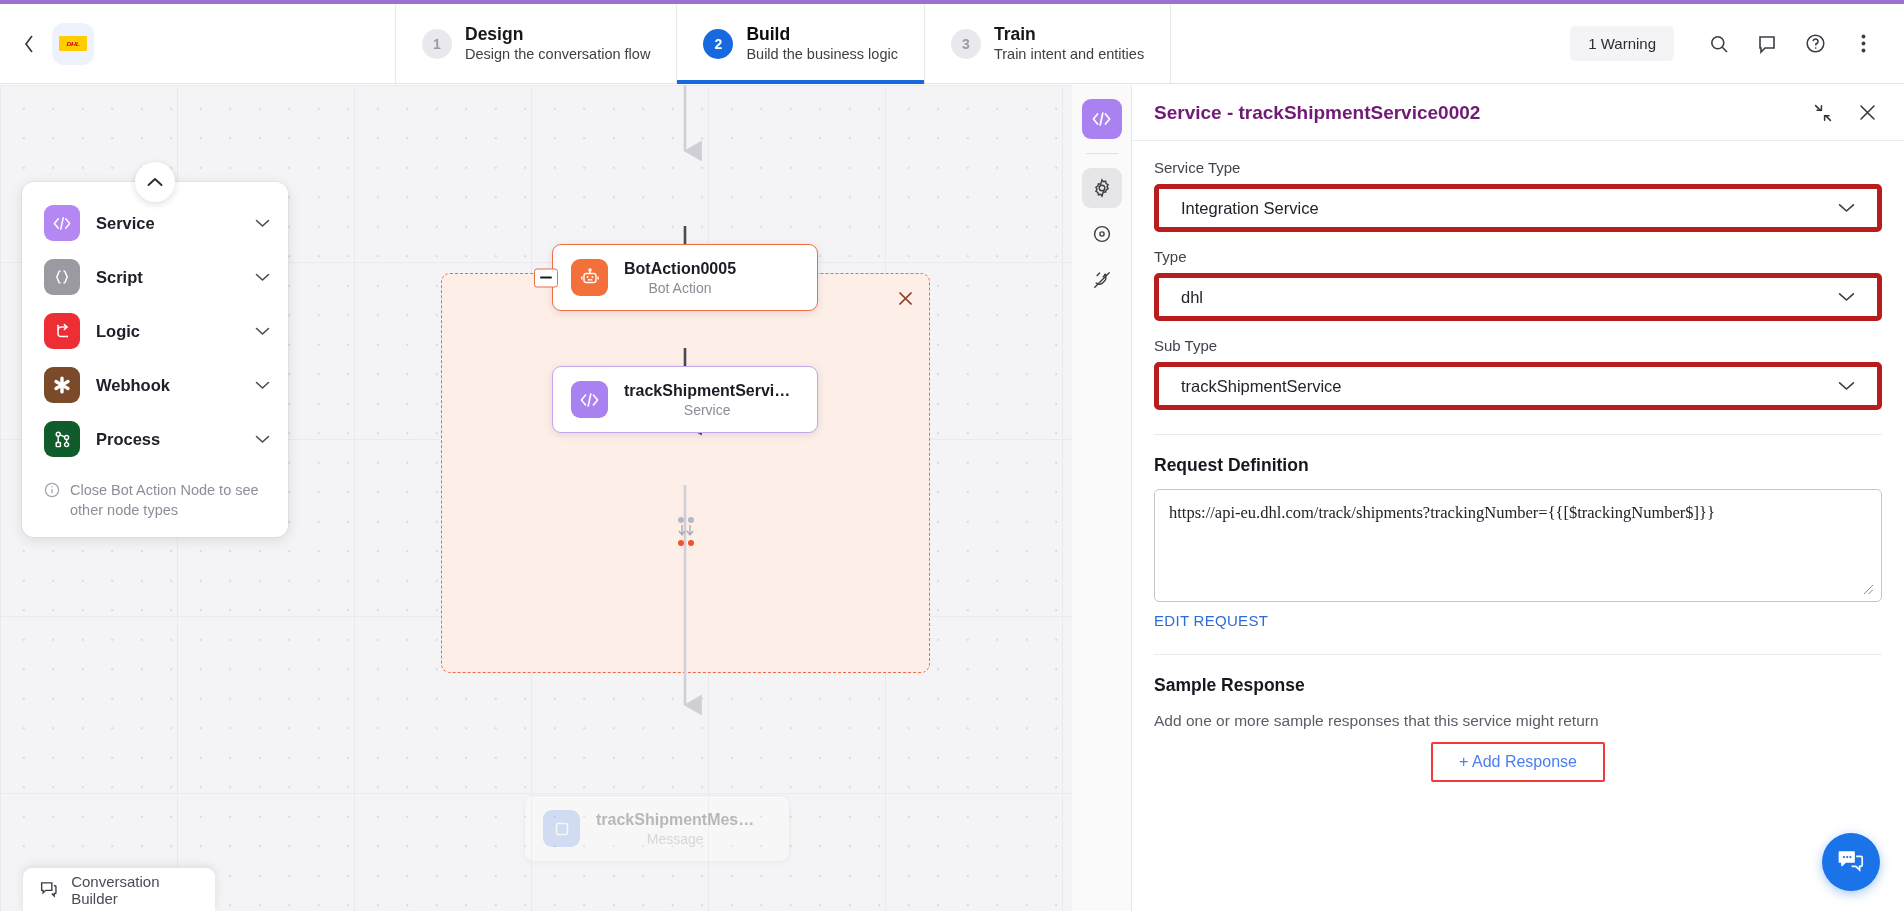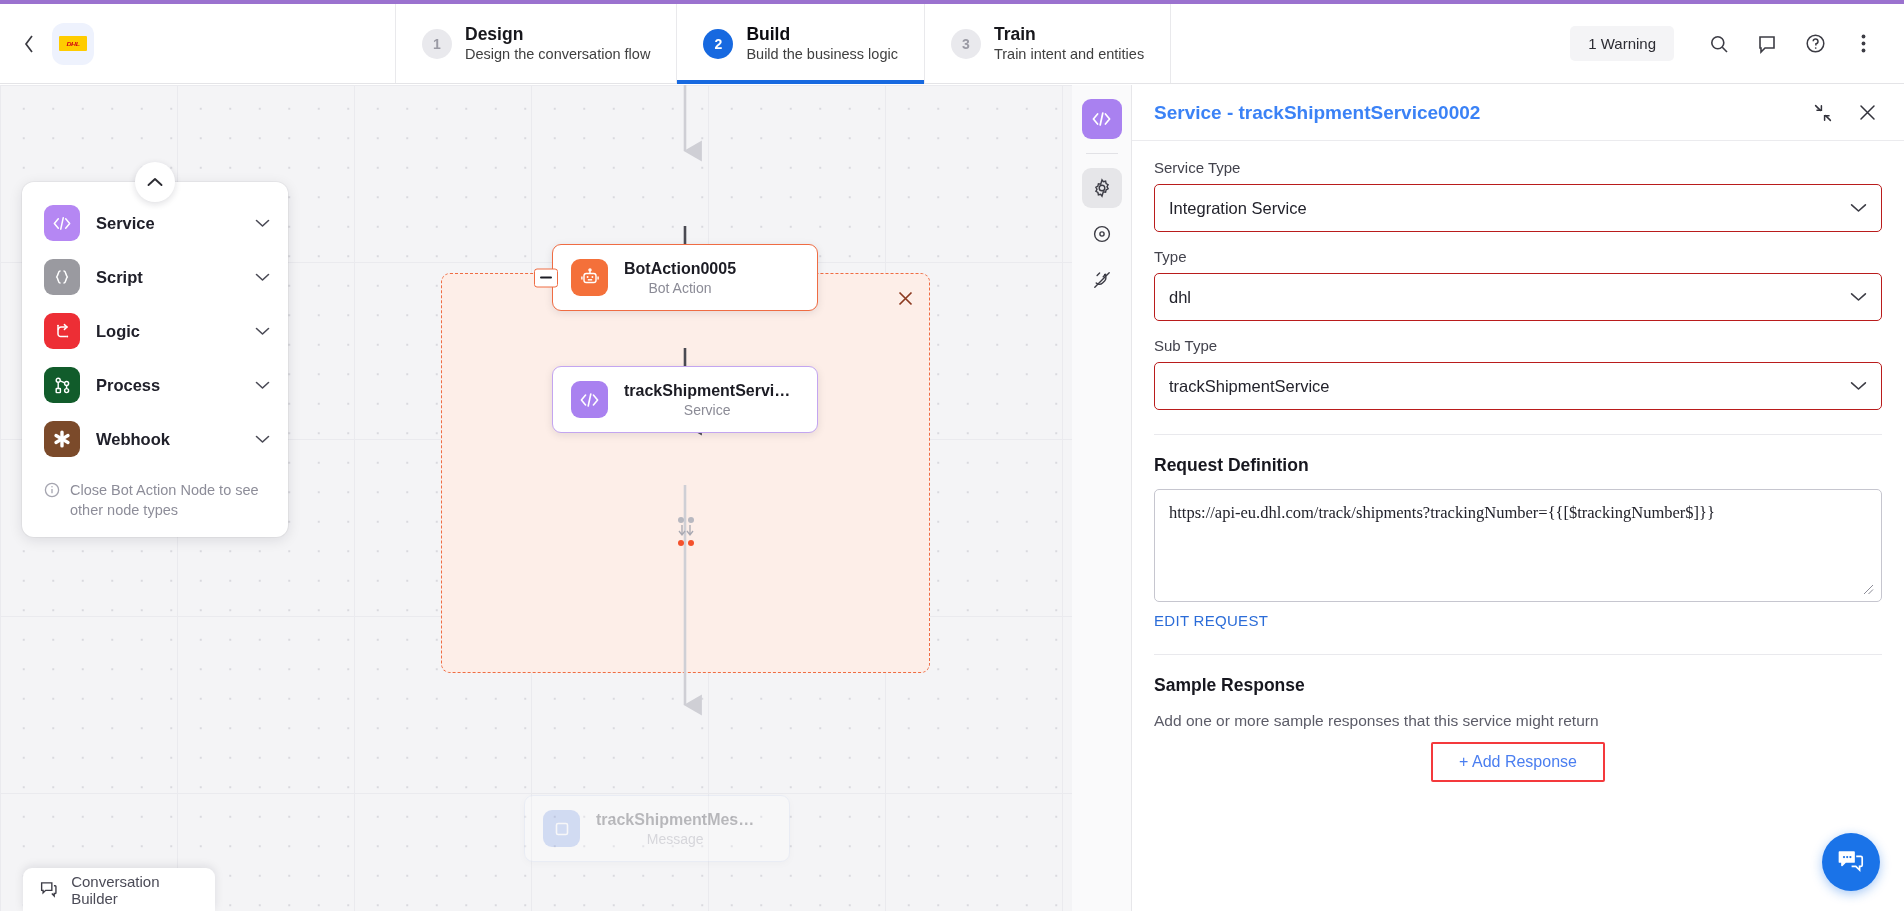--- a/index.html
+++ b/index.html
@@ -214,32 +214,32 @@
   .rail-sep { width: 32px; height: 1px; background: #e2e2e6; margin: 8px 0 14px 0; }
 
   .panel {
     position: absolute; top: 85px; left: 1132px; width: 772px; height: 826px;
     background: #fff; display: flex; flex-direction: column;
   }
   .panel-head {
     height: 56px; flex: none; display: flex; align-items: center;
     padding: 0 22px 0 22px; border-bottom: 1px solid #ebebee;
   }
-  .panel-title { font-size: 19px; font-weight: bold; color: #3b82f6; flex: 1; }
+  .panel-title { font-size: 19px; font-weight: bold; color: #701a75; flex: 1; }
   .panel-icon {
     width: 30px; height: 30px; display: flex; align-items: center; justify-content: center;
     color: #33333c; cursor: pointer; margin-left: 14px;
   }
   .panel-body { flex: 1; overflow-y: auto; padding: 18px 22px 30px 22px; position: relative; }
 
   .field { margin-bottom: 16px; }
   .field-label { font-size: 15px; color: #43434d; margin-bottom: 8px; display: block; }
   .select-box {
-    width: 100%; height: 48px; border: 1px solid #b91c1c; border-radius: 5px;
-    display: flex; align-items: center; padding: 0 14px; cursor: pointer; background: #fff;
+    width: 100%; height: 48px; border: 5px solid #b91c1c; border-radius: 5px;
+    display: flex; align-items: center; padding: 0 22px; cursor: pointer; background: #fff;
   }
   .select-val { flex: 1; font-size: 16.5px; color: #23232c; }
   .select-chev { color: #3b3b44; display: flex; }
 
   .divider { height: 1px; background: #e9e9ed; margin: 24px 0 20px 0; }
   .sec-title { font-size: 17.5px; font-weight: bold; color: #17171f; margin-bottom: 13px; }
   .req-box {
     width: 100%; height: 113px; border: 1px solid #c6c6cf; border-radius: 5px;
     padding: 11px 14px; font-size: 16.5px; color: #23232c; line-height: 1.45;
     position: relative; background: #fff; word-break: break-word;
@@ -476,40 +476,20 @@
         <div class="pal-ico" style="background:#ed2e35">
           <svg width="19" height="19" viewBox="0 0 19 19" fill="none" stroke="#fff" stroke-width="1.5" stroke-linecap="round" stroke-linejoin="round">
             <path d="M5 5 V12 a2.6 2.6 0 0 0 2.6 2.6 H13"></path>
             <path d="M14 5 H8 a2.6 2.6 0 0 0-2.6 2.6"></path>
             <path d="M11.4 2.6 L14 5 L11.4 7.4"></path>
             <circle cx="5" cy="3.8" r="1" fill="#fff" stroke="none"></circle>
             <circle cx="14.2" cy="14.6" r="1" fill="#fff" stroke="none"></circle>
           </svg>
         </div>
         <div class="pal-label">Logic</div>
-        <div class="pal-chev">
-          <svg width="15" height="9" viewBox="0 0 15 9" fill="none" stroke="currentColor" stroke-width="1.6" stroke-linecap="round" stroke-linejoin="round">
-              <path d="M1.5 1.5 L7.5 7 L13.5 1.5"></path>
-            </svg>
-        </div>
-      </div>
-
-      <div class="pal-row">
-        <div class="pal-ico" style="background:#115c2b">
-          <svg width="19" height="19" viewBox="0 0 19 19" fill="none" stroke="#fff" stroke-width="1.45">
-            <circle cx="5.2" cy="4.3" r="2"></circle>
-            <circle cx="13.6" cy="7.4" r="2"></circle>
-            <circle cx="13.6" cy="14.6" r="2"></circle>
-            <rect x="3.2" y="12.4" width="4.2" height="4.2" rx="0.6"></rect>
-            <path d="M5.2 6.3 V12.4"></path>
-              <path d="M7.1 4.9 L11.7 6.8"></path>
-              <path d="M13.6 9.4 V12.6"></path>
-          </svg>
-        </div>
-        <div class="pal-label">Process</div>
         <div class="pal-chev">
           <svg width="15" height="9" viewBox="0 0 15 9" fill="none" stroke="currentColor" stroke-width="1.6" stroke-linecap="round" stroke-linejoin="round">
               <path d="M1.5 1.5 L7.5 7 L13.5 1.5"></path>
             </svg>
         </div>
       </div>
 
       <div class="pal-row">
         <div class="pal-ico" style="background:#7b4a2a">
           <svg width="20" height="20" viewBox="0 0 20 20" fill="#fff">
@@ -524,20 +504,40 @@
           </svg>
         </div>
         <div class="pal-label">Webhook</div>
         <div class="pal-chev">
           <svg width="15" height="9" viewBox="0 0 15 9" fill="none" stroke="currentColor" stroke-width="1.6" stroke-linecap="round" stroke-linejoin="round">
               <path d="M1.5 1.5 L7.5 7 L13.5 1.5"></path>
             </svg>
         </div>
       </div>
 
+      <div class="pal-row">
+        <div class="pal-ico" style="background:#115c2b">
+          <svg width="19" height="19" viewBox="0 0 19 19" fill="none" stroke="#fff" stroke-width="1.45">
+            <circle cx="5.2" cy="4.3" r="2"></circle>
+            <circle cx="13.6" cy="7.4" r="2"></circle>
+            <circle cx="13.6" cy="14.6" r="2"></circle>
+            <rect x="3.2" y="12.4" width="4.2" height="4.2" rx="0.6"></rect>
+            <path d="M5.2 6.3 V12.4"></path>
+              <path d="M7.1 4.9 L11.7 6.8"></path>
+              <path d="M13.6 9.4 V12.6"></path>
+          </svg>
+        </div>
+        <div class="pal-label">Process</div>
+        <div class="pal-chev">
+          <svg width="15" height="9" viewBox="0 0 15 9" fill="none" stroke="currentColor" stroke-width="1.6" stroke-linecap="round" stroke-linejoin="round">
+              <path d="M1.5 1.5 L7.5 7 L13.5 1.5"></path>
+            </svg>
+        </div>
+      </div>
+
       <div class="pal-note">
         <svg width="16" height="16" viewBox="0 0 16 16" fill="none" stroke="#a5a5b0" stroke-width="1.3">
           <circle cx="8" cy="8" r="6.6"></circle>
             <path d="M8 7.1 V11.2"></path>
             <circle cx="8" cy="4.8" r="0.75" fill="#a5a5b0" stroke="none"></circle>
         </svg>
         <span>Close Bot Action Node to see other node types</span>
       </div>
     </div>
 

